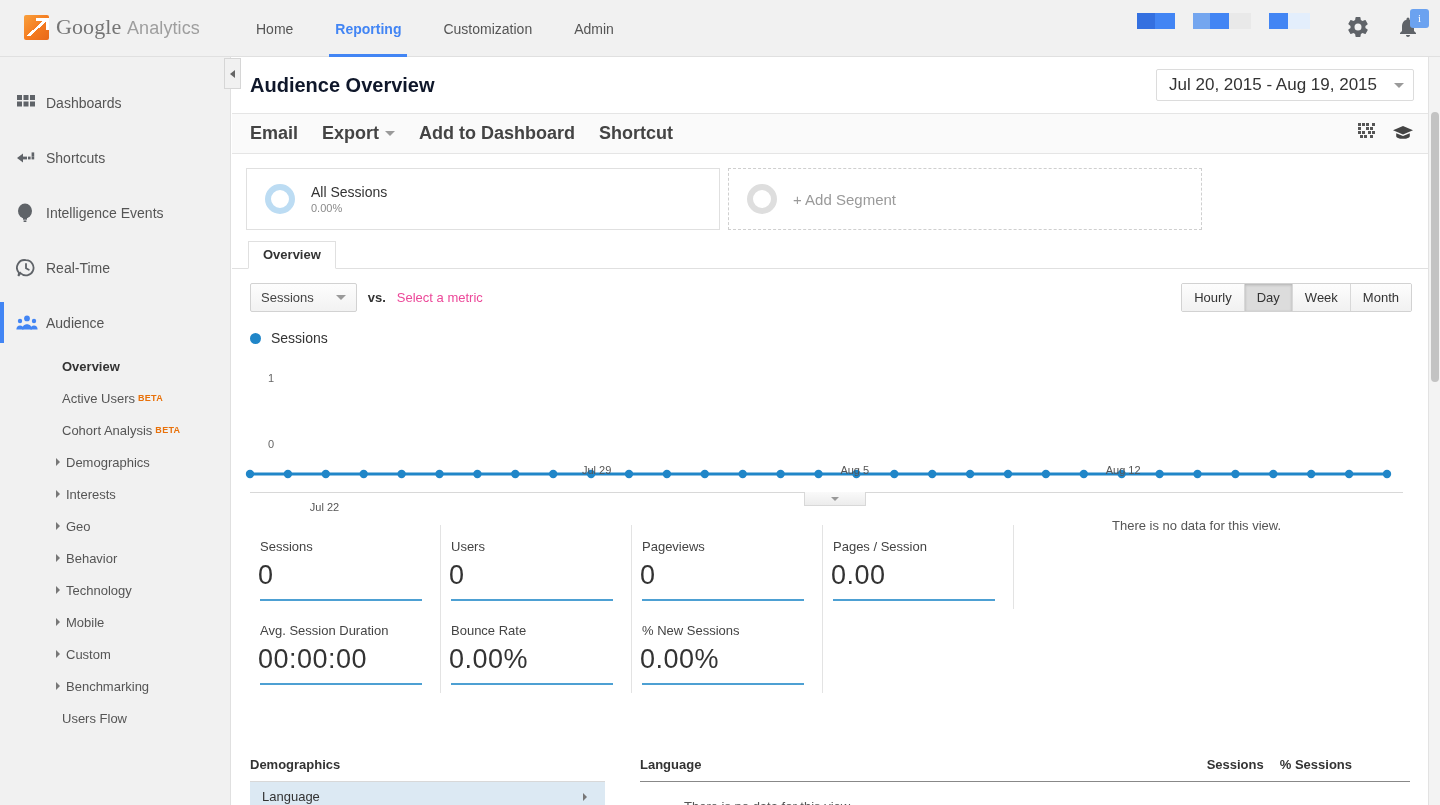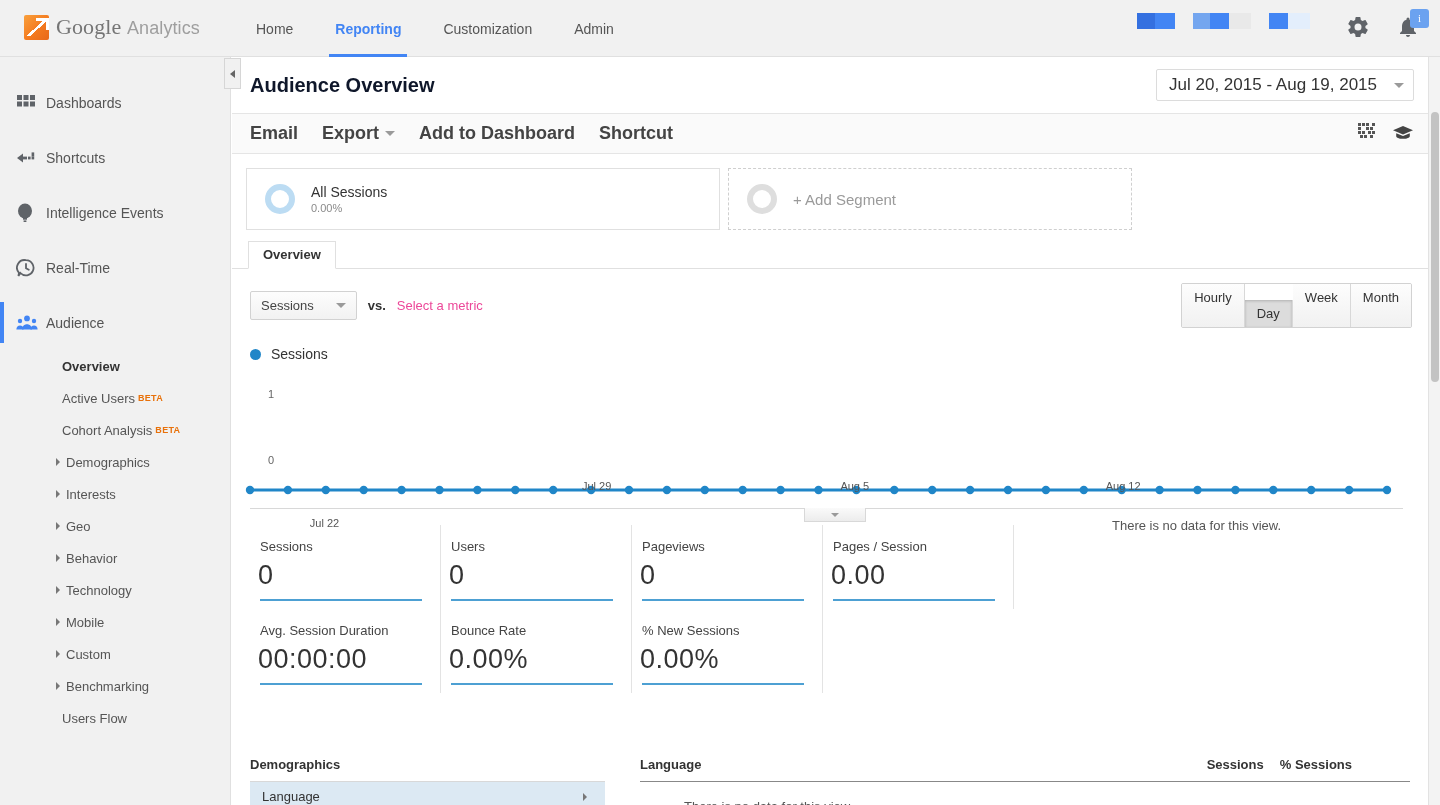--- a/index.html
+++ b/index.html
@@ -191,21 +191,21 @@
   .bar-icons { display: flex; align-items: center; gap: 16px; }
 
   .segbar { display: flex; gap: 8px; padding: 14px 16px 0 14px; }
   .segment {
     width: 474px; height: 62px;
     border: 1px solid #e0e0e0; background: #fff;
     display: flex; align-items: center; padding-left: 18px; gap: 16px;
     cursor: pointer;
   }
   .segment.add {
-    border: 1px dashed #cfcfcf; width: 404px;
+    border: 1px dashed #cfcfcf; width: 474px;
   }
   .donut {
     width: 30px; height: 30px; border-radius: 50%;
     border: 6px solid #bcdcf3; flex: none;
   }
   .donut.grey { border-color: #dedede; }
   .seg-name { font-size: 14px; color: #333; line-height: 18px; }
   .seg-pct { font-size: 11px; color: #8a8a8a; line-height: 15px; }
   .add-label { font-size: 15px; color: #9a9a9a; }
 
@@ -236,21 +236,21 @@
   .gran {
     display: flex; border: 1px solid #d2d2d2; border-radius: 2px;
     overflow: hidden;
   }
   .gran div {
     padding: 6px 12px; font-size: 13px; color: #333;
     background: linear-gradient(#fdfdfd, #f1f1f1);
     border-right: 1px solid #d8d8d8; cursor: pointer; font-weight: normal;
   }
   .gran div:last-child { border-right: 0; }
-  .gran div.on { background: #dcdcdc; box-shadow: inset 0 1px 3px rgba(0,0,0,.2); margin-top: 16px; }
+  .gran div.on { background: #dcdcdc; box-shadow: inset 0 1px 3px rgba(0,0,0,.2); }
 
   .legend {
     display: flex; align-items: center; gap: 10px;
     padding: 18px 0 0 18px;
   }
   .legend .dot { width: 11px; height: 11px; border-radius: 50%; background: #2086c8; }
   .legend .lbl { font-size: 14px; color: #333; }
 
   .chartwrap { position: relative; margin: 6px 0 0 0; height: 160px; }
   .chart-svg { display: block; }

